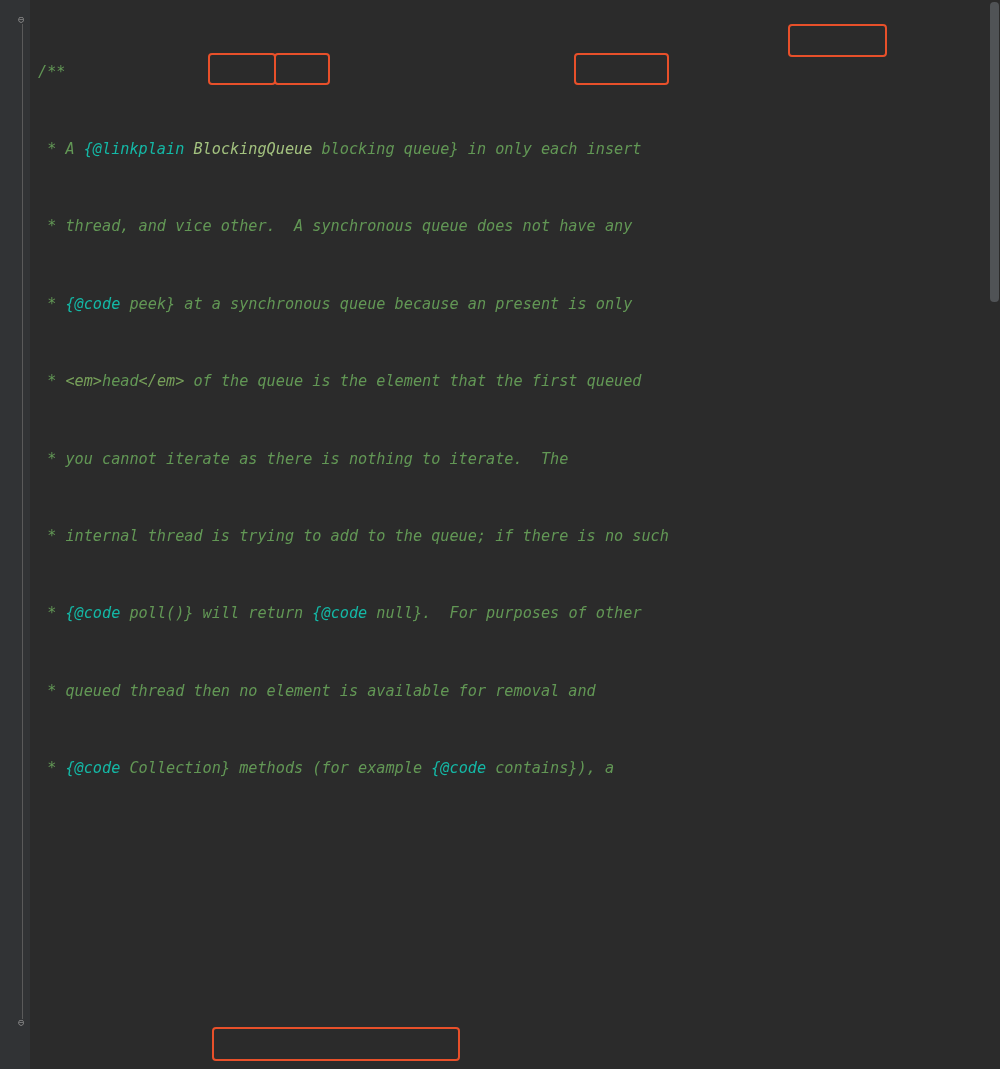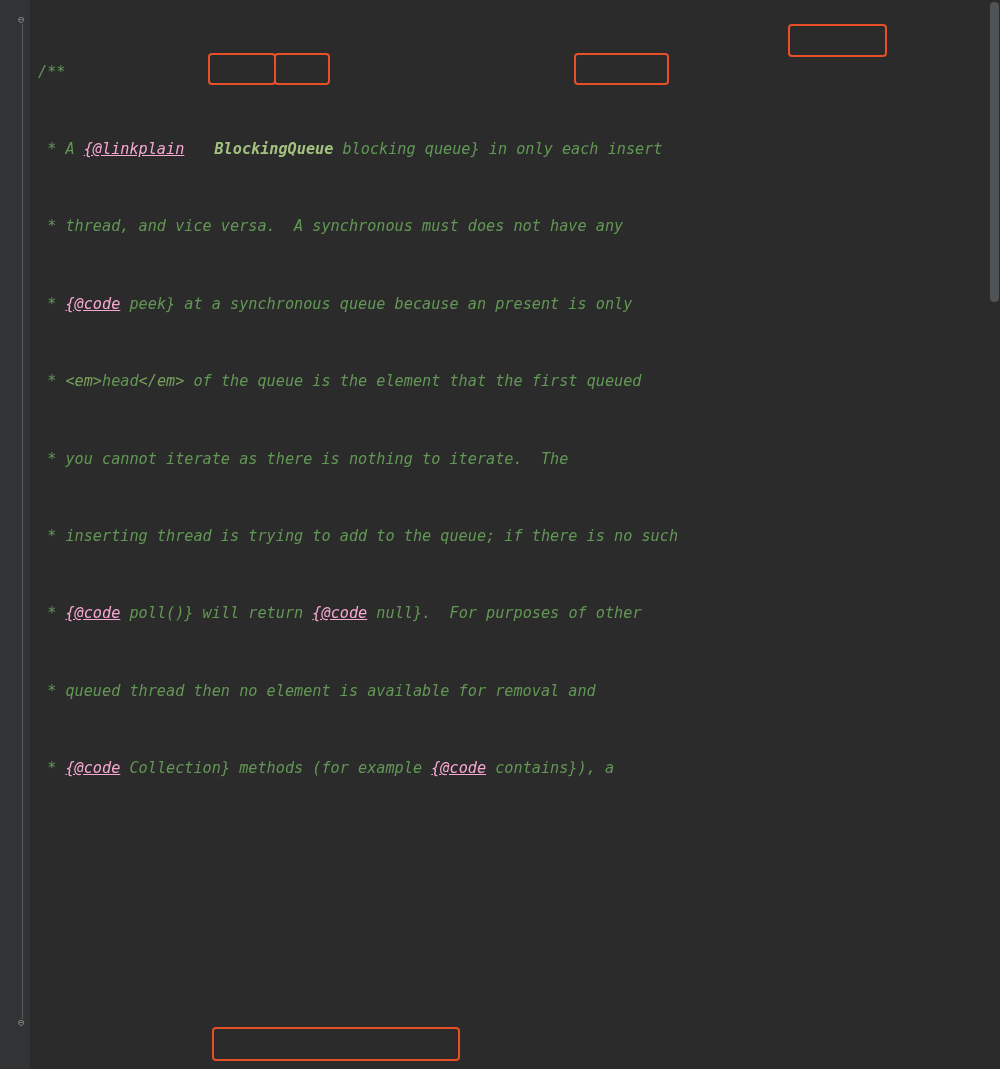--- a/index.html
+++ b/index.html
@@ -50,22 +50,22 @@
     position: relative;
     padding: 8px 0 0 8px;
     font-size: 15.2px;
     line-height: 25.8px;
     white-space: pre;
     font-family: "DejaVu Sans Mono", monospace;
   }
   .line { height: 25.8px; }
   .cm { color: #629755; font-style: italic; }
   .cm-tag { color: #77a05a; font-style: italic; }
-  .lnk { color: #f9a8d4; font-style: italic; text-decoration: underline; }
-  .bold { color: #a3c27f; font-style: italic; font-weight: bold; padding-left: 21px; }
+  .lnk { color: #14b8a6; font-style: italic; }
+  .bold { color: #a3c27f; font-style: italic; font-weight: normal; }
   .hl {
     position: absolute;
     border: 2px solid #e8502a;
     border-radius: 4px;
     pointer-events: none;
   }
   .scrollbar-track {
     position: absolute;
     right: 0;
     top: 0;
@@ -90,25 +90,25 @@
 
   <div class="gutter">
     <div class="gutter-fold fold-top">⊖</div>
     <div class="fold-line"></div>
     <div class="gutter-fold fold-bottom">⊖</div>
   </div>
 
   <div class="code">
     <div class="line"><span class="cm">/**</span></div>
     <div class="line"><span class="cm"> * A </span><span class="lnk">{@linkplain</span><span class="bold"> BlockingQueue</span><span class="cm"> blocking queue} in only each insert</span></div>
-    <div class="line"><span class="cm"> * thread, and vice versa.  A synchronous must does not have any</span></div>
+    <div class="line"><span class="cm"> * thread, and vice other.  A synchronous queue does not have any</span></div>
     <div class="line"><span class="cm"> * </span><span class="lnk">{@code</span><span class="cm"> peek} at a synchronous queue because an present is only</span></div>
     <div class="line"><span class="cm"> * </span><span class="cm-tag">&lt;em&gt;</span><span class="cm">head</span><span class="cm-tag">&lt;/em&gt;</span><span class="cm"> of the queue is the element that the first queued</span></div>
     <div class="line"><span class="cm"> * you cannot iterate as there is nothing to iterate.  The</span></div>
-    <div class="line"><span class="cm"> * inserting thread is trying to add to the queue; if there is no such</span></div>
+    <div class="line"><span class="cm"> * internal thread is trying to add to the queue; if there is no such</span></div>
     <div class="line"><span class="cm"> * </span><span class="lnk">{@code</span><span class="cm"> poll()} will return </span><span class="lnk">{@code</span><span class="cm"> null}.  For purposes of other</span></div>
     <div class="line"><span class="cm"> * queued thread then no element is available for removal and</span></div>
     <div class="line"><span class="cm"> * </span><span class="lnk">{@code</span><span class="cm"> Collection} methods (for example </span><span class="lnk">{@code</span><span class="cm"> contains}), a</span></div>
     
     
     
     
     
     
     

